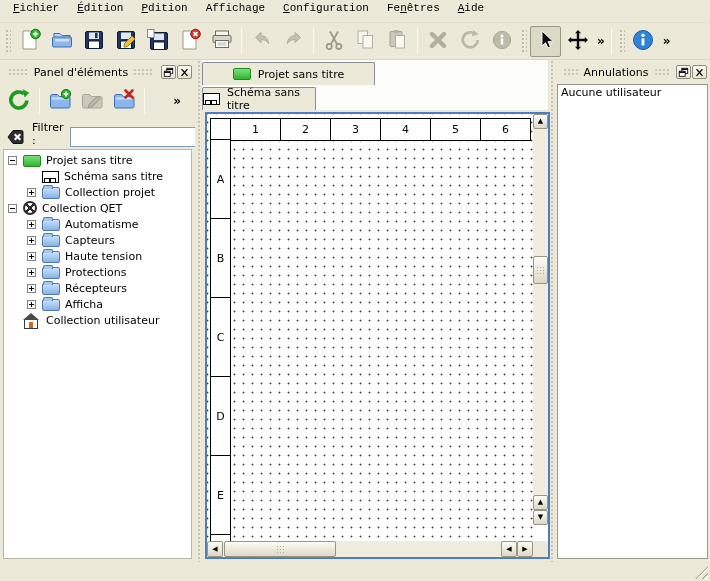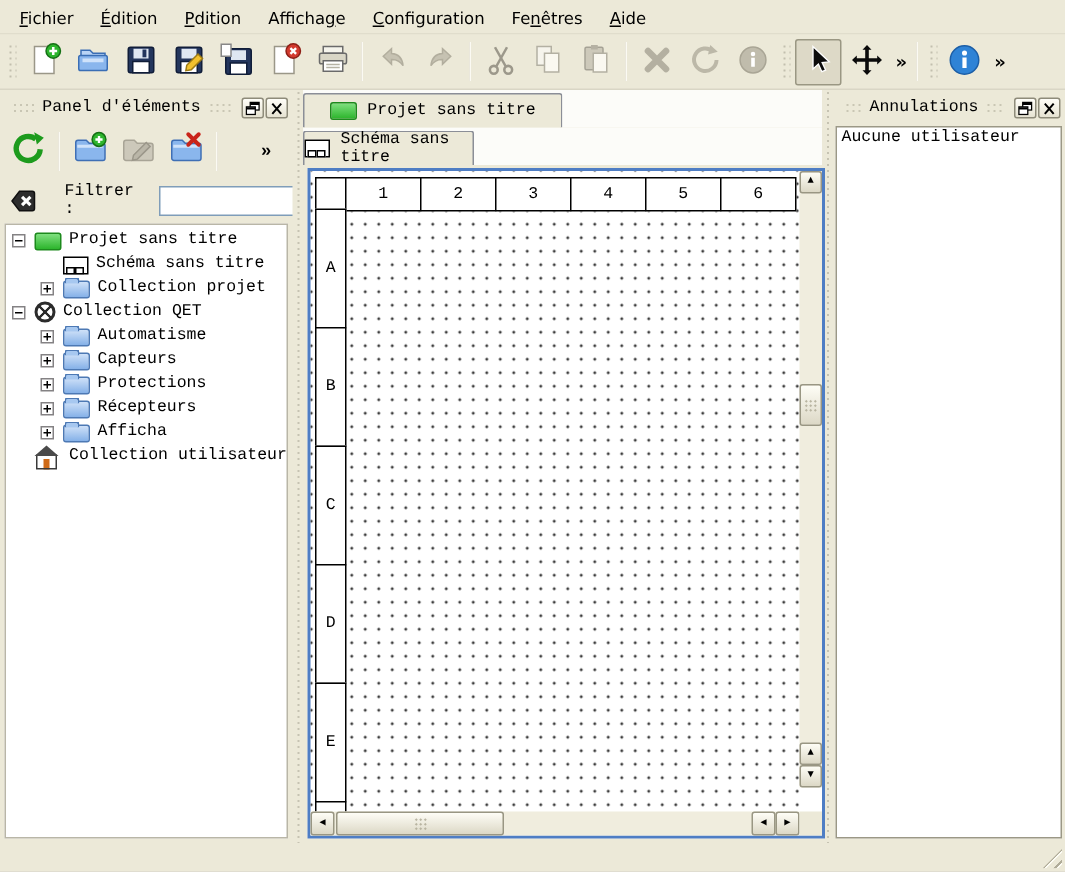--- a/index.html
+++ b/index.html
@@ -1,40 +1,40 @@
 <!DOCTYPE html>
 <html><head>
 <meta charset="utf-8">
 <style>
   * { margin:0; padding:0; box-sizing:border-box; }
   html,body { background:#d4d0c8; }
   body { font-family:"DejaVu Sans","Liberation Sans",sans-serif; font-size:11px; color:#000; }
   .window { width:710px; height:581px; background:#ece9d8; position:relative; overflow:hidden; }
 
   
-  .menubar { height:23px; display:flex; align-items:flex-end; padding-left:4px; background:#ece9d8;
-             border-bottom:1px solid #e0ddcc; }
+  .menubar { height:23px; display:flex; align-items:flex-start; padding-left:4px; background:#ece9d8;
+             border-bottom:1px solid #e0ddcc;font-family:Liberation Mono, monospace; }
   .menu-item { padding:2px 9px 3px; cursor:default; }
   .mk { text-decoration:underline; }
 
   
   .toolbar { height:37px; display:flex; align-items:center; gap:1px; padding:2px 2px;
              border-bottom:1px solid #d9d6c5; background:#ece9d8; }
   .tb-handle { width:7px; height:26px; margin:0 2px;
     background-image: radial-gradient(#c2bfae 32%, transparent 36%);
     background-size:4px 4px; background-position:1px 1px; }
   .tb-sep { width:1px; height:26px; background:#c4c1b0; border-right:1px solid #fbfaf3; margin:0 3px; }
   .tbtn { width:31px; height:31px; display:flex; align-items:center; justify-content:center;
           border:1px solid transparent; border-radius:2px; background:transparent; }
   .tbtn.pressed { border:1px solid #9a9783; background:#ddd9c7; }
   .tbtn svg { width:24px; height:24px; }
   .chev { font-weight:bold; font-size:12px; padding:0 3px; letter-spacing:-1px; }
 
   
-  .main { display:flex; height:502px;font-family:Liberation Mono, monospace; }
+  .main { display:flex; height:502px; }
   .vsplit { width:7px; background:#ece9d8;
     background-image: radial-gradient(#c6c3b2 30%, transparent 34%);
     background-size:4px 4px; background-position:center 0; background-repeat:repeat-y; }
 
   
   .dock { display:flex; flex-direction:column; }
   .left-dock { width:195px; }
   .right-dock { width:155px; }
   .dock-header { height:20px; margin-top:2px; display:flex; align-items:center; padding:0 3px; }
   .dgrip { flex:1; height:8px; margin:0 5px;
@@ -48,21 +48,21 @@
 
   
   .panel-toolbar { height:38px; display:flex; align-items:center; padding:0 4px; gap:2px; }
   .ptbtn { width:30px; height:30px; display:flex; align-items:center; justify-content:center;
            border:1px solid transparent; border-radius:2px; }
   .ptbtn svg { width:24px; height:24px; }
   .ptb-sep { width:1px; height:26px; background:#c4c1b0; border-right:1px solid #fbfaf3; margin:0 3px; }
   .panel-toolbar .chev { margin-left:auto; margin-right:8px; }
 
   
-  .filter-row { height:27px; display:flex; align-items:center; padding:0 6px; gap:17px; }
+  .filter-row { height:27px; display:flex; align-items:flex-end; padding:0 6px; gap:6px; }
   .filter-icon svg { width:20px; height:20px; display:block; }
   .filter-input { flex:1; height:20px; border:1px solid #7f9db9; background:#fff;
                   font:inherit; padding:1px 3px; }
 
   
   .tree { flex:1; margin:2px 3px 3px 3px; background:#fff; border:1px solid #b9b6a7;
           overflow:hidden; padding-top:2px; }
   .trow { height:16px; display:flex; align-items:center; }
   .texp { width:9px; height:9px; border:1px solid #848284; background:#fff; position:relative; flex:none; }
   .texp.plus::before,.texp.minus::before { content:""; position:absolute; left:1px; top:3px; width:5px; height:1px; background:#000; }
@@ -397,20 +397,25 @@
           <span class="tlabel">Automatisme</span>
         </div>
           <div class="trow ind1">
           <span class="texp plus"></span>
           <span class="ticon folder"></span>
           <span class="tlabel">Capteurs</span>
         </div>
           <div class="trow ind1">
           <span class="texp plus"></span>
           <span class="ticon folder"></span>
+          <span class="tlabel">Haute tension</span>
+        </div>
+          <div class="trow ind1">
+          <span class="texp plus"></span>
+          <span class="ticon folder"></span>
           <span class="tlabel">Protections</span>
         </div>
           <div class="trow ind1">
           <span class="texp plus"></span>
           <span class="ticon folder"></span>
           <span class="tlabel">Récepteurs</span>
         </div>
           <div class="trow ind1">
           <span class="texp plus"></span>
           <span class="ticon folder"></span>

